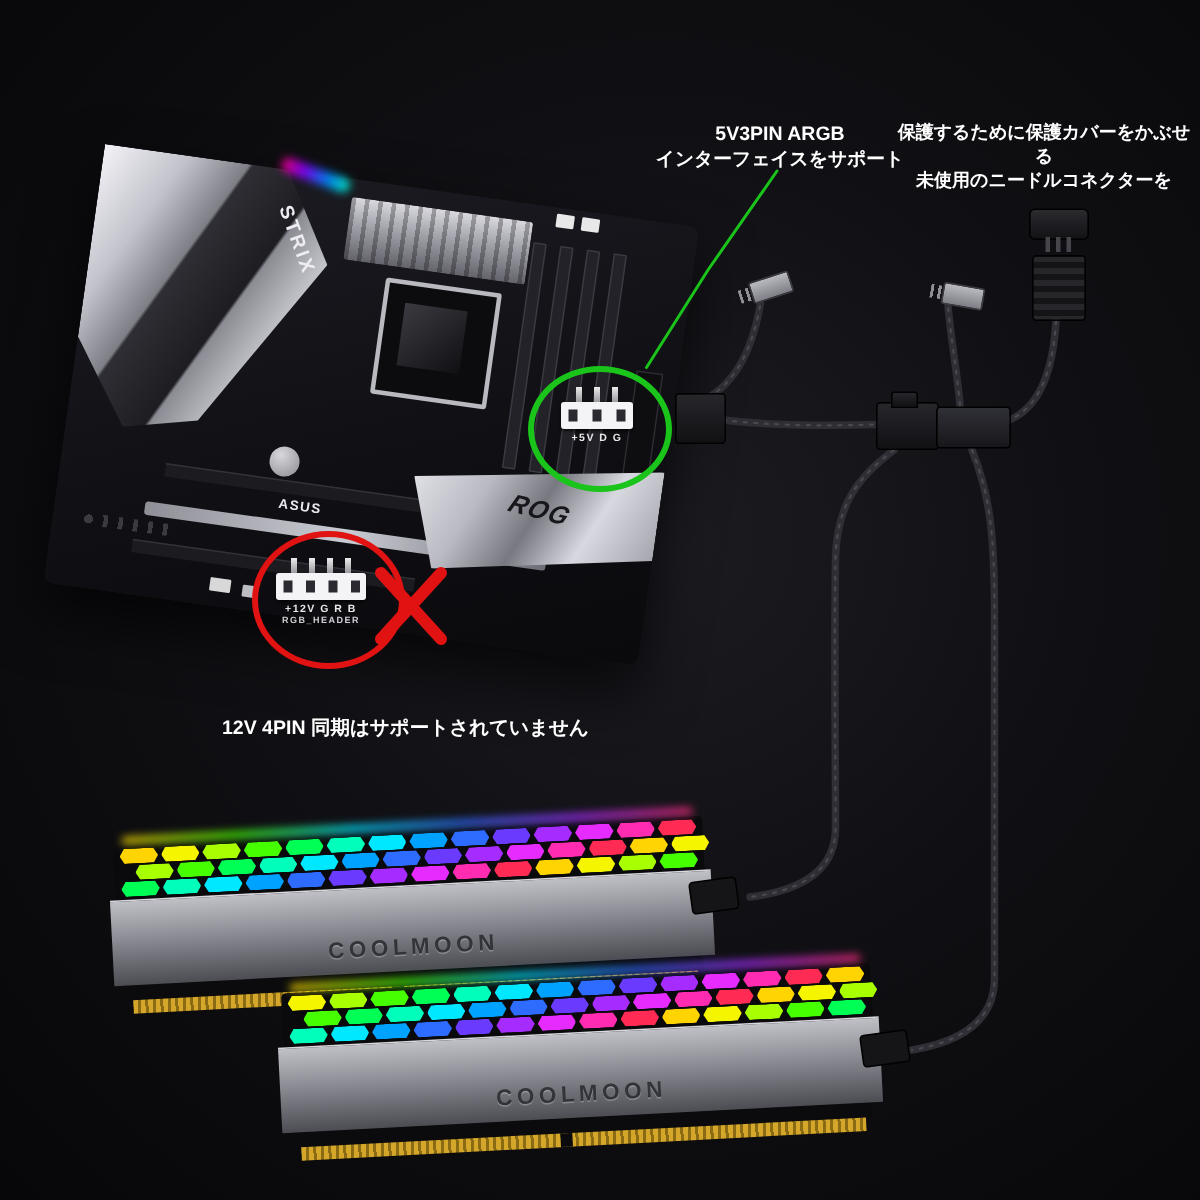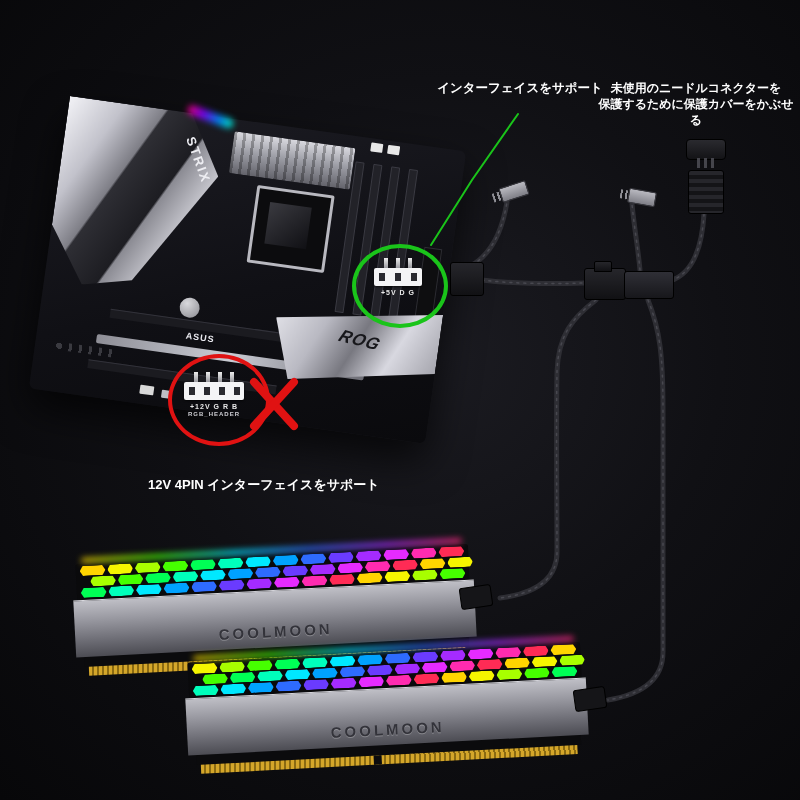--- a/index.html
+++ b/index.html
@@ -215,27 +215,28 @@
       </div>
     <div class="pinlabel">+12V G R B</div>
     <div class="namelabel">RGB_HEADER</div>
   </div>
   <svg class="xmark" width="52" height="56">
     <line x1="6" y1="6" x2="46" y2="50" stroke="var(--unsupported,#e01212)" stroke-width="8" stroke-linecap="round"></line>
     <line x1="46" y1="6" x2="6" y2="50" stroke="var(--unsupported,#e01212)" stroke-width="8" stroke-linecap="round"></line>
   </svg>
 
   <div class="lbl lbl-argb">
+    <div class="l1">5V3PIN ARGB</div>
     <div class="l2">インターフェイスをサポート</div>
   </div>
   <div class="lbl lbl-protect">
+    <div>保護するために保護カバーをかぶせる</div>
     <div>未使用のニードルコネクターを</div>
-    <div>保護するために保護カバーをかぶせる</div>
-  </div>
-  <div class="lbl lbl-notsup">12V 4PIN  インターフェイスをサポート</div>
+  </div>
+  <div class="lbl lbl-notsup">12V 4PIN  同期はサポートされていません</div>
 
   <div class="ram m1">
     <div class="glowline"></div>
     <div class="rgbbar">
       <div class="rgb-row">
           <span style="background: rgb(255, 212, 0);"></span>
           <span style="background: rgb(245, 245, 0);"></span>
           <span style="background: rgb(168, 255, 0);"></span>
           <span style="background: rgb(70, 255, 0);"></span>
           <span style="background: rgb(0, 255, 85);"></span>

